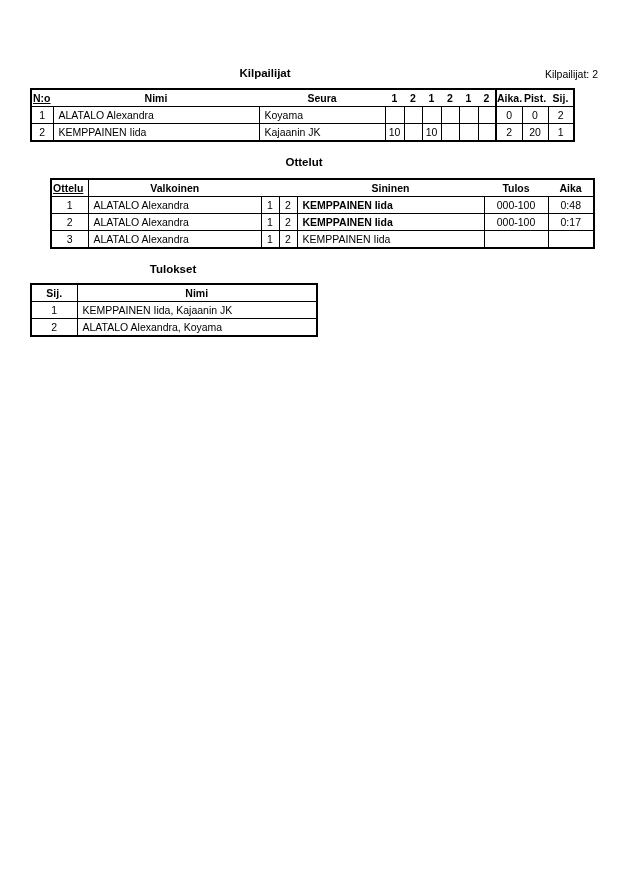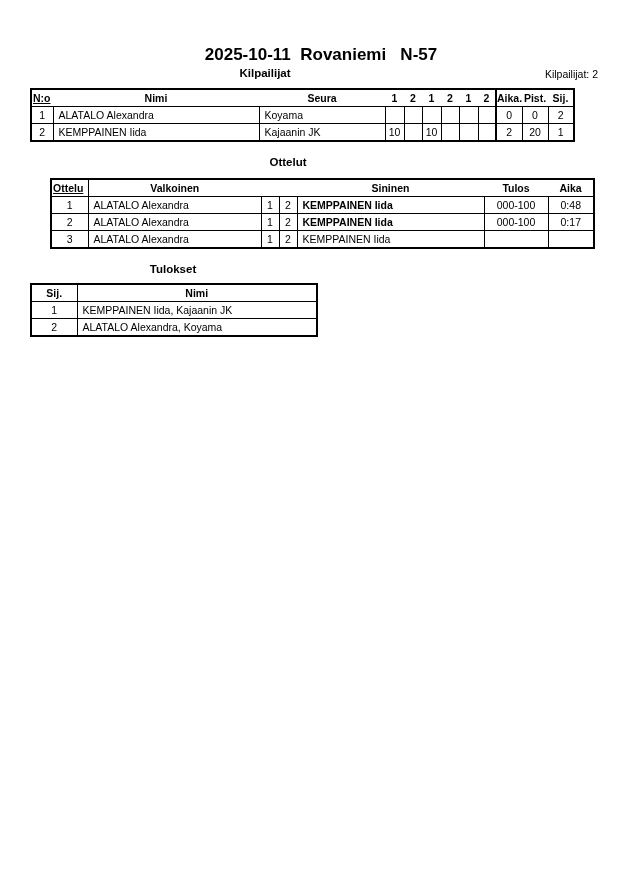--- a/index.html
+++ b/index.html
@@ -22,21 +22,21 @@
     white-space: pre;
   }
   .section-heading {
     position: absolute;
     transform: translateX(-50%);
     font-size: 11.5px;
     font-weight: bold;
     white-space: nowrap;
   }
   .heading-competitors { left: 265px; top: 67px; }
-  .heading-matches    { left: 288px; top: 156px; }
+  .heading-matches    { left: 304px; top: 156px; }
   .heading-results    { left: 173px; top: 263px; }
   .competitors-count {
     position: absolute;
     top: 68px;
     right: 32px;
     font-size: 10.5px;
     white-space: nowrap;
   }
   table {
     position: absolute;
@@ -64,21 +64,20 @@
   .hl { text-align: left; padding-left: 1px; text-decoration: underline; }   
   .thick-left { border-left: 2px solid #000 !important; }
   .hdr-div { border-right: 1px solid #000; }     
   .win { font-weight: bold; }
 </style>
 </head>
 <body>
 
 <div class="page">
 
-  <div class="doc-title">2025-10-11  Rovaniemi   N-57</div>
 
   <div class="section-heading heading-competitors">Kilpailijat</div>
   <div class="competitors-count">Kilpailijat: 2</div>
 
   <table class="t-competitors">
     <colgroup>
       <col style="width:22px">
         <col style="width:206px">
         <col style="width:126px">
       <col style="width:19px">

